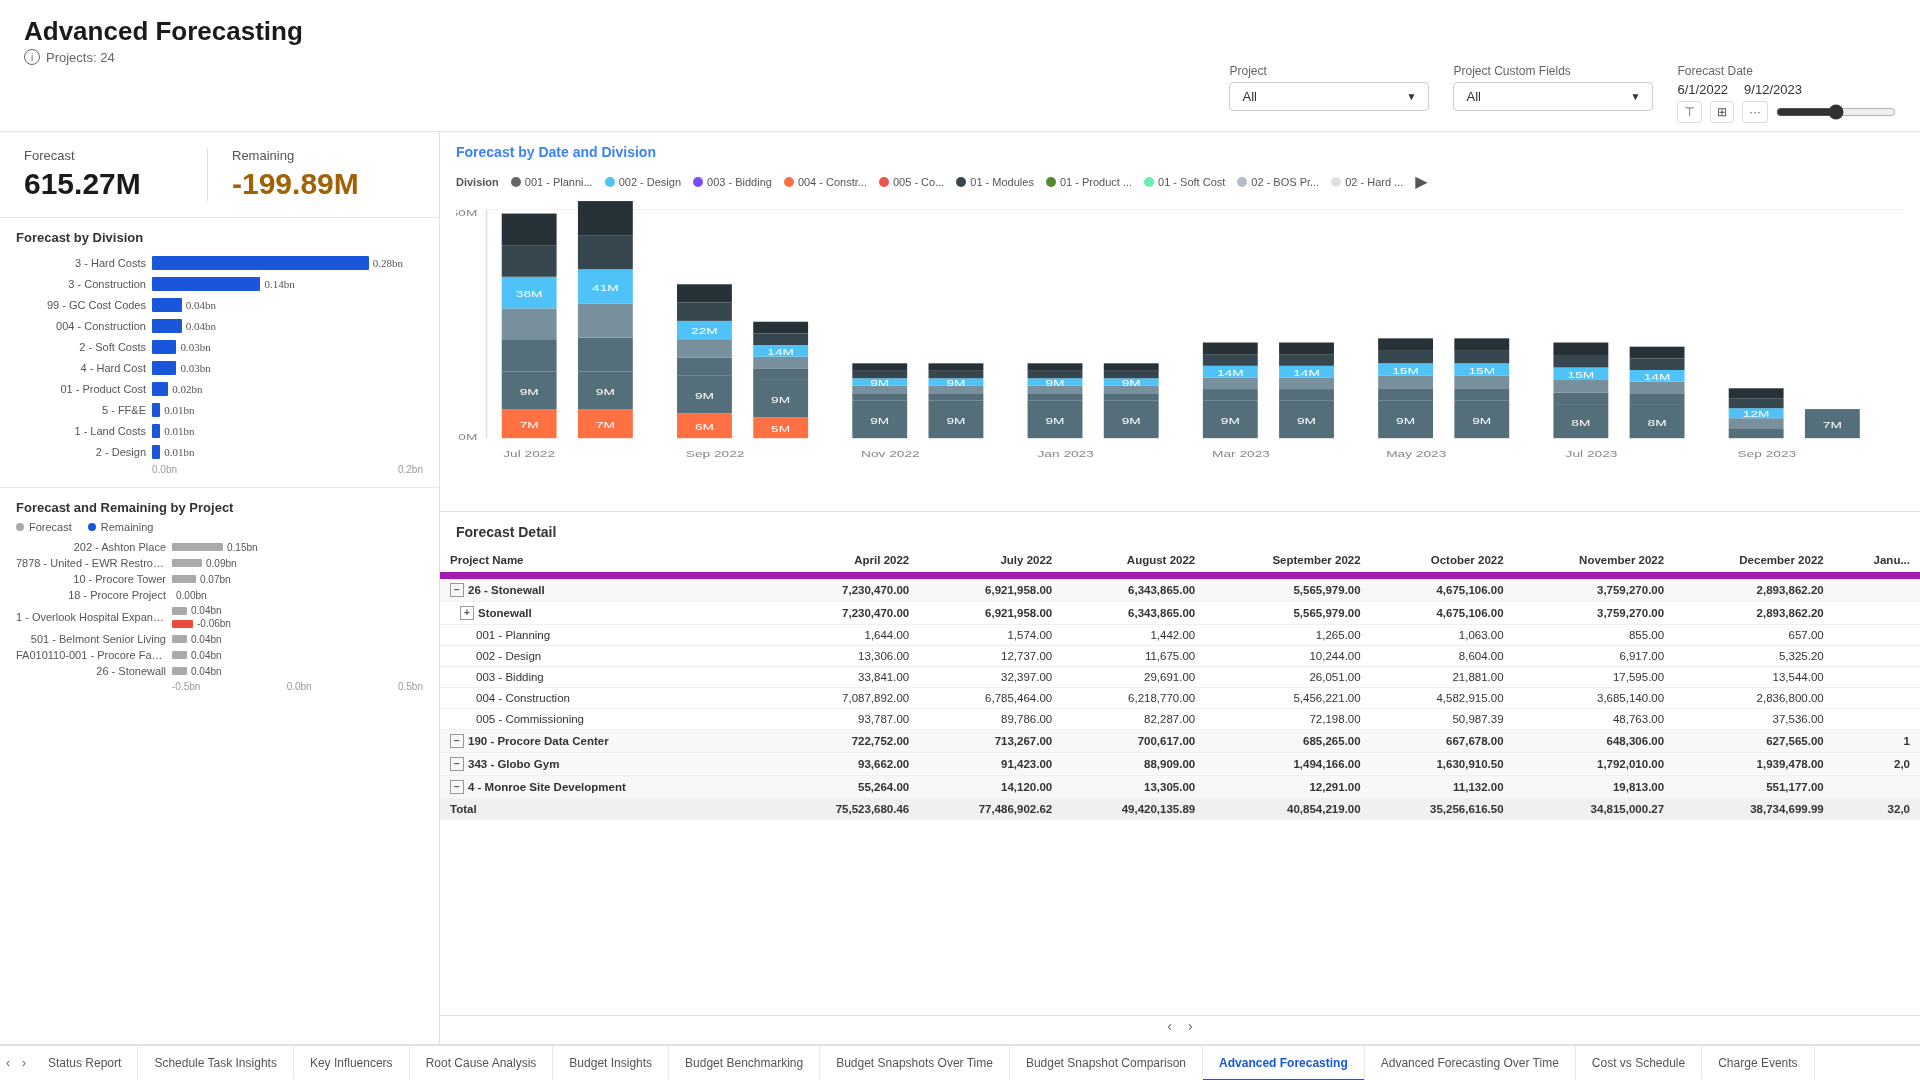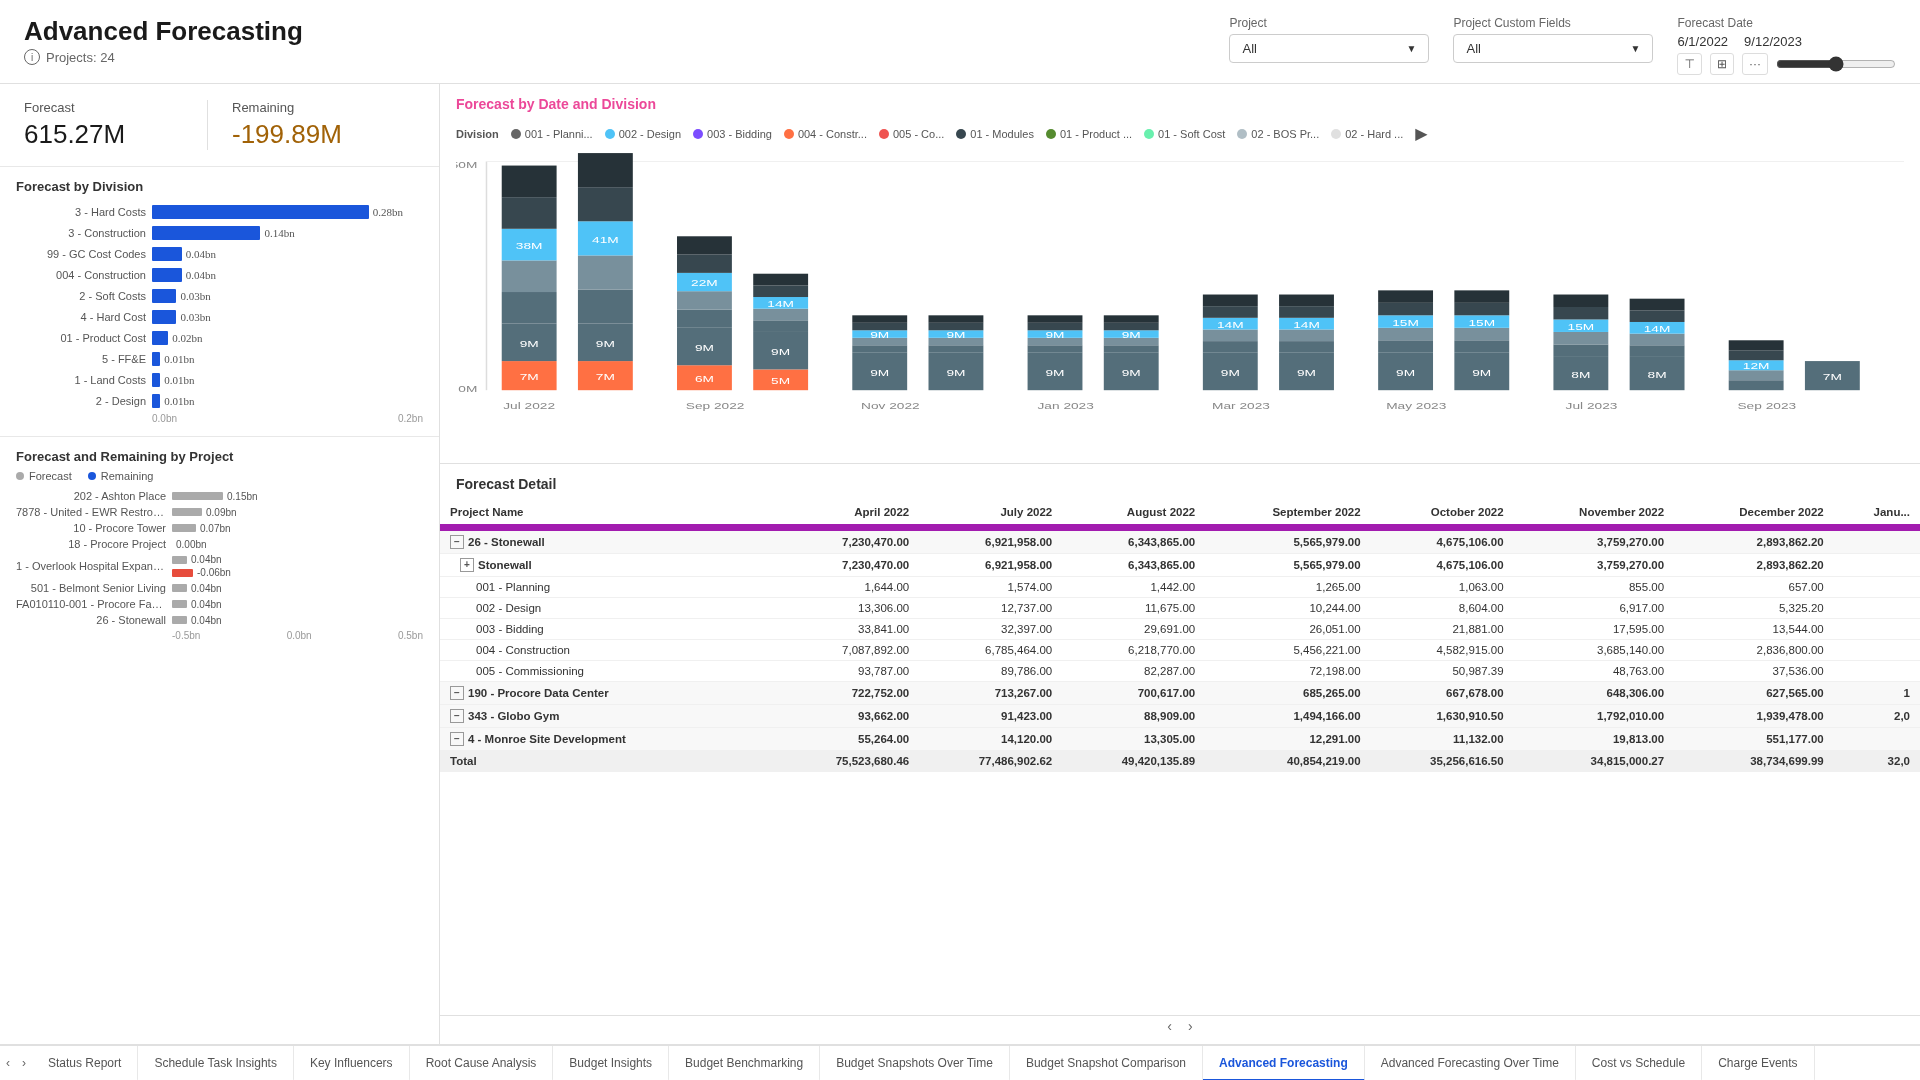--- a/index.html
+++ b/index.html
@@ -7,21 +7,21 @@
     
     .app-container { display: flex; flex-direction: column; height: 1080px; background: #fff; }
     
     
     .header { padding: 16px 24px 8px; display: flex; align-items: flex-start; justify-content: space-between; border-bottom: 1px solid #e0e0e0; background: #fff; }
     .header-left { display: flex; flex-direction: column; }
     .header-title { font-size: 26px; font-weight: 600; color: #1a1a1a; }
     .header-subtitle { font-size: 13px; color: #666; display: flex; align-items: center; gap: 6px; margin-top: 2px; }
     .info-icon { width: 16px; height: 16px; border: 1.5px solid #666; border-radius: 50%; display: inline-flex; align-items: center; justify-content: center; font-size: 10px; color: #666; flex-shrink: 0; }
     
-    .header-filters { display: flex; align-items: flex-start; gap: 24px; }
+    .header-filters { display: flex; align-items: flex-start; gap: 24px; margin-top: 48px; }
     .filter-group { display: flex; flex-direction: column; gap: 4px; min-width: 200px; }
     .filter-label { font-size: 12px; color: #666; }
     .filter-select { border: 1px solid #ccc; border-radius: 4px; padding: 6px 12px; font-size: 13px; background: #fff; display: flex; align-items: center; justify-content: space-between; cursor: pointer; min-width: 200px; }
     .filter-select span { color: #333; }
     .chevron-down { font-size: 10px; color: #666; }
     
     .forecast-date-group { display: flex; flex-direction: column; gap: 4px; }
     .forecast-date-values { display: flex; gap: 16px; align-items: center; }
     .date-val { font-size: 13px; color: #333; }
     .date-slider-row { display: flex; align-items: center; gap: 8px; }
@@ -33,21 +33,21 @@
     .main-content { display: flex; flex: 1; overflow: hidden; }
     
     
     .left-panel { width: 440px; flex-shrink: 0; display: flex; flex-direction: column; border-right: 1px solid #e0e0e0; overflow: hidden; }
     
     
     .kpi-row { display: flex; gap: 0; padding: 16px 24px; border-bottom: 1px solid #e8e8e8; }
     .kpi-item { flex: 1; display: flex; flex-direction: column; }
     .kpi-item + .kpi-item { border-left: 1px solid #e0e0e0; padding-left: 24px; }
     .kpi-label { font-size: 13px; color: #555; margin-bottom: 4px; }
-    .kpi-value { font-size: 26px; font-weight: 400; color: #1a1a1a; }
+    .kpi-value { font-size: 30px; font-weight: 700; color: #1a1a1a; }
     .kpi-value.negative { color: #a16207; }
     
     
     .section { padding: 12px 16px; border-bottom: 1px solid #e8e8e8; }
     .section-title { font-size: 13px; font-weight: 600; color: #333; margin-bottom: 10px; }
     
     .bar-chart { display: flex; flex-direction: column; gap: 5px; }
     .bar-row { display: flex; align-items: center; gap: 6px; }
     .bar-label { font-size: 11px; color: #555; width: 130px; text-align: right; flex-shrink: 0; white-space: nowrap; overflow: hidden; text-overflow: ellipsis; }
     .bar-track { flex: 1; height: 16px; background: transparent; position: relative; display: flex; align-items: center; }
@@ -68,21 +68,21 @@
     .fr-bars { flex: 1; display: flex; flex-direction: column; gap: 2px; position: relative; }
     .fr-axis { display: flex; justify-content: space-between; margin-left: 156px; font-size: 10px; color: #999; margin-top: 4px; }
     .fr-bar-pair { display: flex; align-items: center; gap: 4px; }
     .fr-bar { height: 8px; border-radius: 1px; }
     .fr-val { font-size: 10px; color: #555; white-space: nowrap; }
     
     
     .right-panel { flex: 1; display: flex; flex-direction: column; overflow: hidden; }
     
     .chart-section { padding: 12px 16px; border-bottom: 1px solid #e0e0e0; height: 380px; }
-    .chart-section-title { font-size: 14px; font-weight: 600; color: #ec4899; margin-bottom: 6px; }
+    .chart-section-title { font-size: 14px; font-weight: 600; color: #3b82f6; margin-bottom: 6px; }
     
     .division-legend { display: flex; align-items: center; gap: 12px; font-size: 11px; color: #555; flex-wrap: wrap; margin-bottom: 8px; margin-top: 12px; }
     .division-legend span { display: flex; align-items: center; gap: 4px; }
     .legend-color { width: 10px; height: 10px; border-radius: 50%; display: inline-block; flex-shrink: 0; }
     .legend-arrow { font-size: 16px; color: #555; cursor: pointer; }
     
     .bar-chart-svg { width: 100%; height: 260px; }
     
     
     .table-section { flex: 1; overflow: hidden; display: flex; flex-direction: column; padding: 8px 0; }

